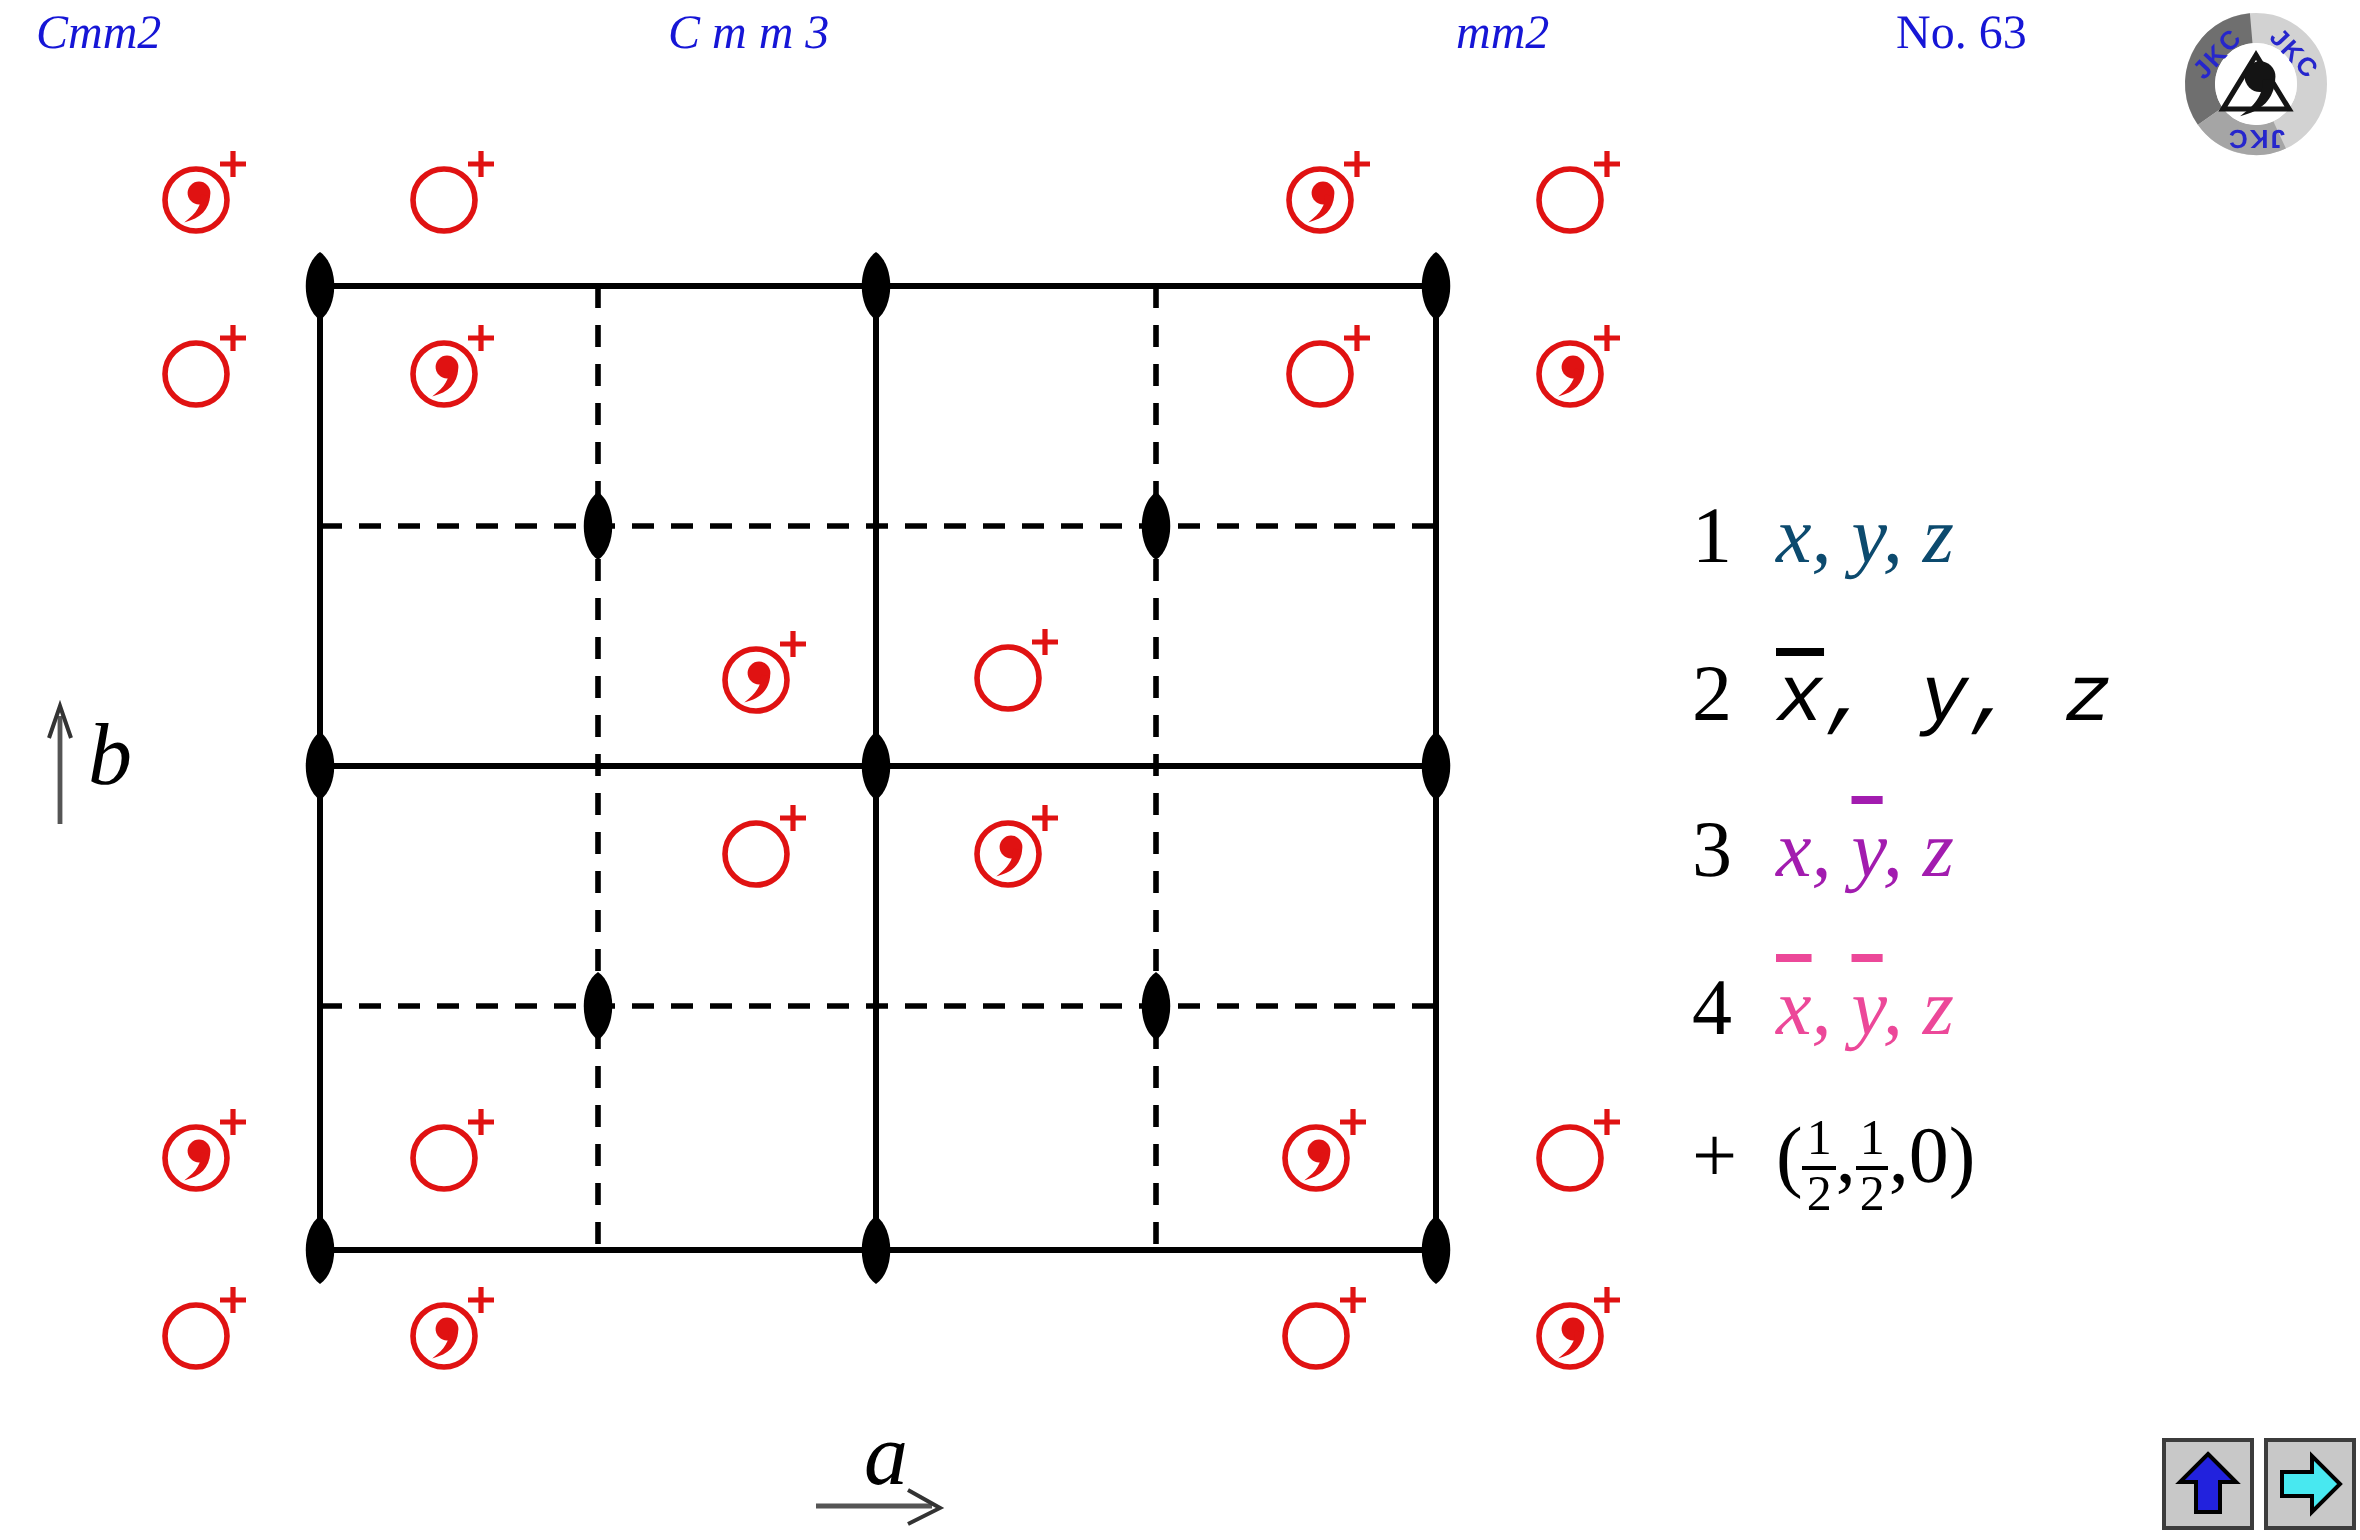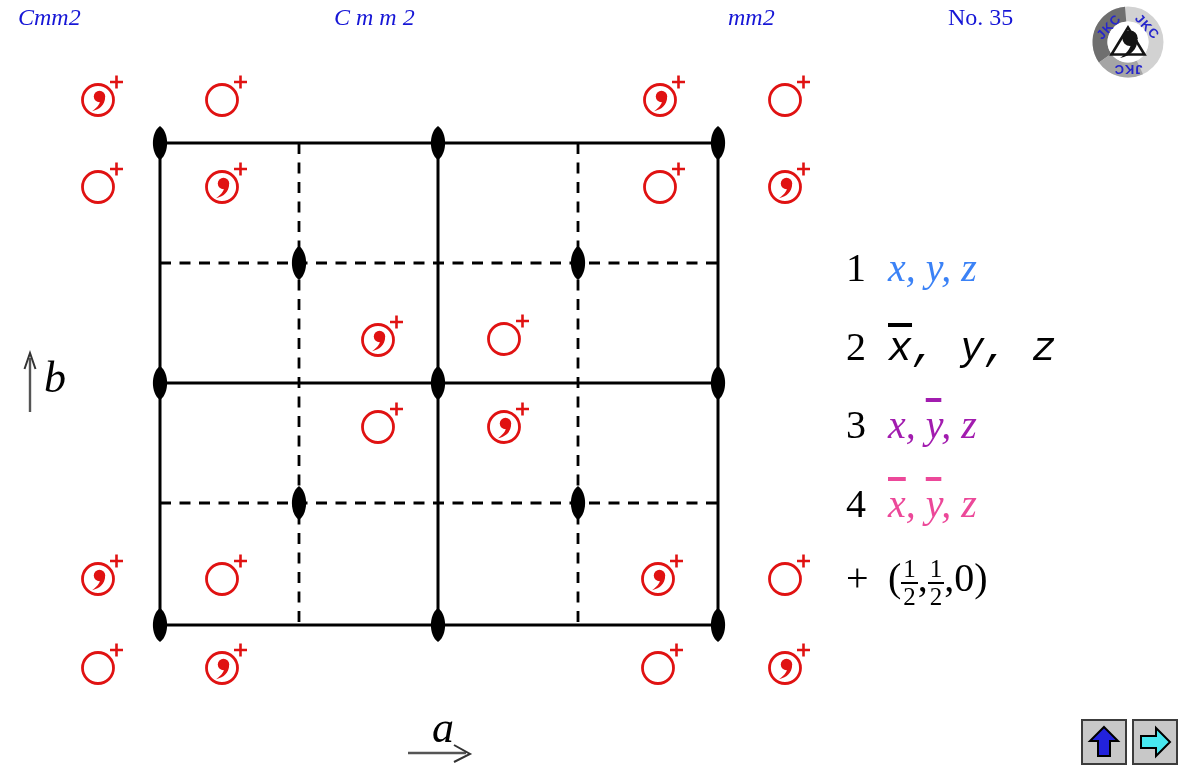--- a/index.html
+++ b/index.html
@@ -24,23 +24,23 @@
     background:#c8c8c8;border:2px solid #3c3c3c;box-sizing:border-box;
     display:flex;align-items:center;justify-content:center;padding:0;cursor:pointer;
   }
   #logo{position:absolute;left:1086px;top:5px}
   .logo-txt{font-family:"Liberation Sans","DejaVu Sans",sans-serif;font-weight:bold;font-size:13px;fill:#2626cc;letter-spacing:1px}
 </style>
 </head>
 <body>
 
 <div class="hdr italic" style="left:18px">Cmm2</div>
-<div class="hdr italic" style="left:334px">C m m 2</div>
+<div class="hdr italic" style="left:334px">C m m 3</div>
 <div class="hdr italic" style="left:728px">mm2</div>
-<div class="hdr" style="left:948px">No. 35</div>
+<div class="hdr" style="left:948px">No. 63</div>
 
 <svg id="logo" width="84" height="74" viewBox="-42 -37 84 74">
   <circle r="28" fill="none" stroke="#d2d2d2" stroke-width="15"></circle>
   <path d="M -2.4,-27.9 A 28,28 0 0 0 -22.9,16.1" fill="none" stroke="#6f6f6f" stroke-width="15"></path>
   <path d="M -22.9,16.1 A 28,28 0 0 0 11.8,25.4" fill="none" stroke="#a5a5a5" stroke-width="15"></path>
   <circle r="20.5" fill="#ffffff"></circle>
   <path d="M 0,-14.5 L -16.5,12.5 L 16.5,12.5 Z" fill="none" stroke="#141414" stroke-width="2.6"></path>
   <g transform="translate(0,1) scale(1.35)">
     <circle cx="1.5" cy="-3.5" r="5.7" fill="#141414"></circle>
     <path d="M 7.1,-2.2 C 6.6,4.8 2.4,9.2 -5.9,11.2 C 0.6,6.4 2.7,2.6 2.5,-2.6 Z" fill="#141414"></path>
@@ -204,21 +204,21 @@
     <path d="M 24.5,369 L 30,353 L 35.5,369" fill="none" stroke="#333333" stroke-width="2"></path>
     <line x1="408" y1="753" x2="466" y2="753" stroke="#555555" stroke-width="2.4"></line>
     <path d="M 454,745 L 470,754 L 454,762" fill="none" stroke="#333333" stroke-width="2"></path>
   </g>
 </svg>
 
 <div class="axis-label" style="left:44px;top:352px">b</div>
 <div class="axis-label" style="left:432px;top:702px">a</div>
 
 <div id="pos-rows">
-    <div class="pos-row" style="top: 245px;"><span class="pos-num">1</span><span class="coord" style="color: #3b82f6;"><span>x</span>, <span>y</span>, <span>z</span></span></div>
+    <div class="pos-row" style="top: 245px;"><span class="pos-num">1</span><span class="coord" style="color: #0c4a6e;"><span>x</span>, <span>y</span>, <span>z</span></span></div>
     <div class="pos-row" style="top: 323.5px;"><span class="pos-num">2</span><span class="coord" style="color: rgb(0, 0, 0); font-family: Liberation Mono, monospace;"><span class="bar">x</span>, <span>y</span>, <span>z</span></span></div>
     <div class="pos-row" style="top: 402px;"><span class="pos-num">3</span><span class="coord" style="color: #a21caf;"><span>x</span>, <span class="bar">y</span>, <span>z</span></span></div>
     <div class="pos-row" style="top: 480.5px;"><span class="pos-num">4</span><span class="coord" style="color: #ec4899;"><span class="bar">x</span>, <span class="bar">y</span>, <span>z</span></span></div>
   </div>
 
 <div class="pos-row" style="top:555px"><span class="pos-num">+</span><span>(</span><span class="frac"><span class="fn">1</span><span class="fd">2</span></span><span>,</span><span class="frac"><span class="fn">1</span><span class="fd">2</span></span><span>,0)</span></div>
 
 <button class="nav-btn" style="left:1081px">
   <svg width="36" height="36" viewBox="0 0 36 36">
     <polygon points="18,3 32,17 24,17 24,32 12,32 12,17 4,17" stroke="#000000" stroke-width="2" fill="#2222dd"></polygon>

